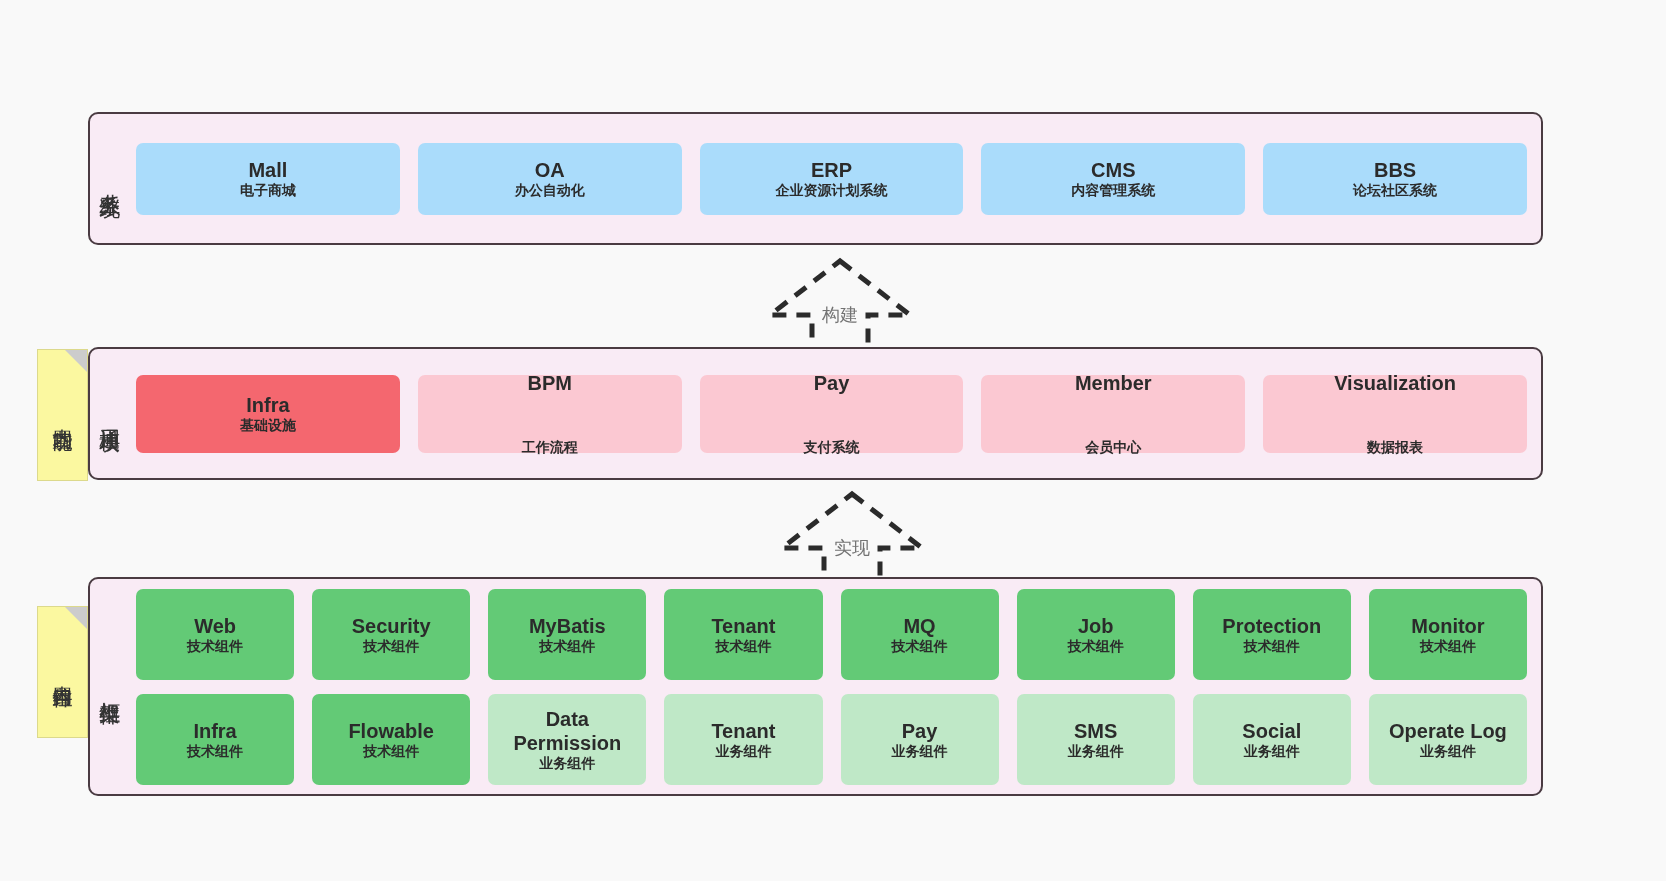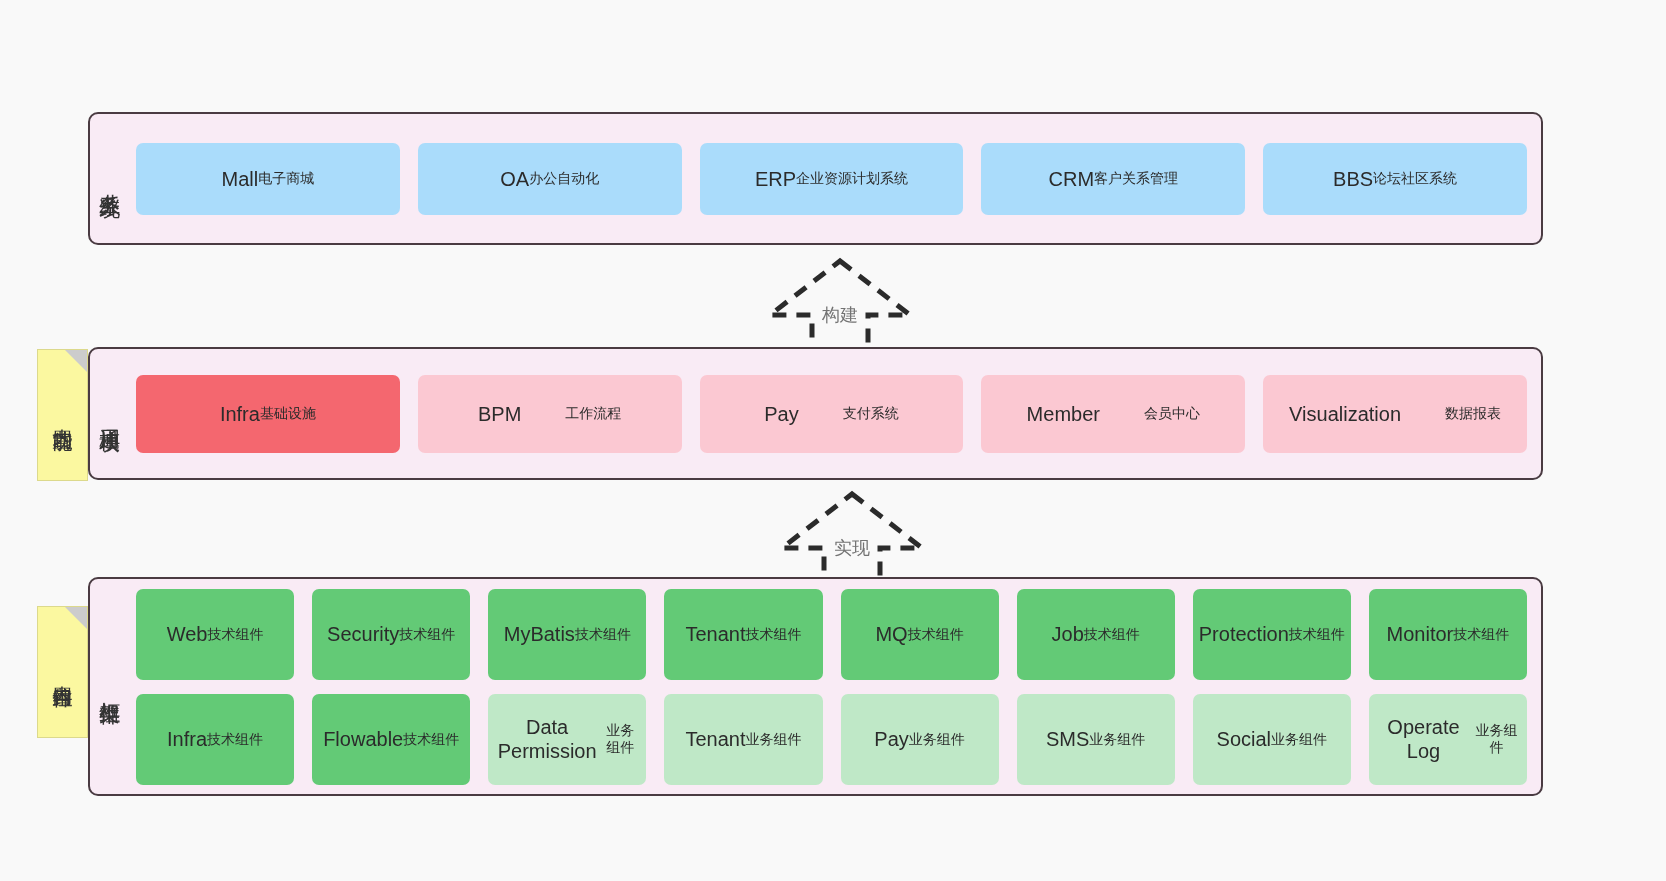--- a/index.html
+++ b/index.html
@@ -57,26 +57,26 @@
     display: flex;
     gap: 18px;
     align-items: stretch;
   }
 
   .cell {
     flex: 1 1 0;
     box-sizing: border-box;
     border-radius: 7px;
     display: flex;
-    flex-direction: row;
-    align-items: center;
+    flex-direction: column;
     justify-content: center;
     text-align: center;
     line-height: 1.2;
     padding: 4px 6px;
+    font-weight: bold;
   }
   .cell .t1 {
     font-size: 20px;
     color: #2b2b2b;
   }
   .cell .t2 {
     font-size: 14px;
     color: #2b2b2b;
   }
 
@@ -173,22 +173,22 @@
       </div>
       <div class="cell c-blue">
         <span class="t1">OA</span>
         <span class="t2">办公自动化</span>
       </div>
       <div class="cell c-blue">
         <span class="t1">ERP</span>
         <span class="t2">企业资源计划系统</span>
       </div>
       <div class="cell c-blue">
-        <span class="t1">CRM</span>
-        <span class="t2">客户关系管理</span>
+        <span class="t1">CMS</span>
+        <span class="t2">内容管理系统</span>
       </div>
       <div class="cell c-blue">
         <span class="t1">BBS</span>
         <span class="t2">论坛社区系统</span>
       </div>
     </div>
   </div>
 </div>
 
 <div class="connector" id="connector-build">

